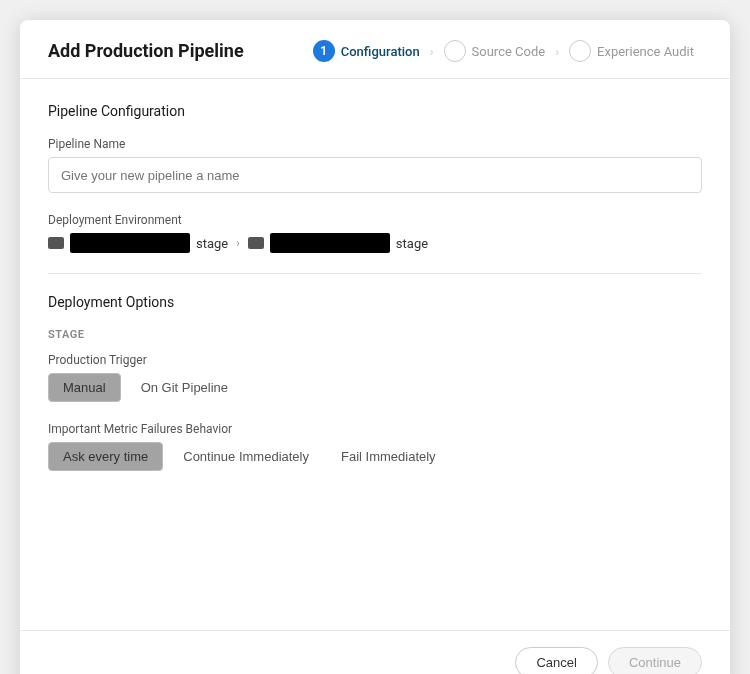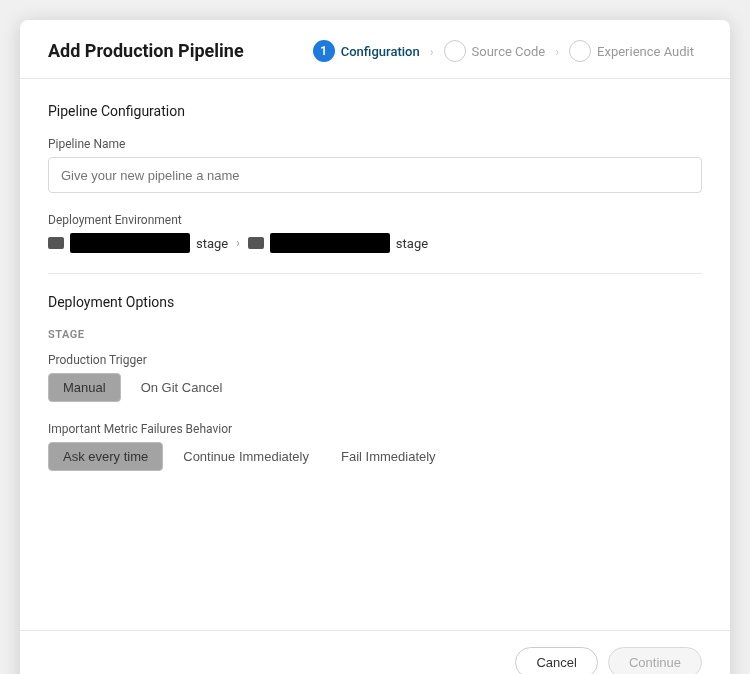--- a/index.html
+++ b/index.html
@@ -269,21 +269,21 @@
 
     <div>
       <div class="section-title">Deployment Options</div>
 
       <div class="subsection-label">STAGE</div>
 
       <div class="field-group">
         <div class="field-label">Production Trigger</div>
         <div class="option-group">
           <button class="option-btn selected">Manual</button>
-          <button class="option-btn text-only">On Git Cancel</button>
+          <button class="option-btn text-only">On Git Pipeline</button>
         </div>
       </div>
 
       <div class="field-group">
         <div class="field-label">Important Metric Failures Behavior</div>
         <div class="option-group">
           <button class="option-btn selected">Ask every time</button>
           <button class="option-btn text-only">Continue Immediately</button>
           <button class="option-btn text-only">Fail Immediately</button>
         </div>

